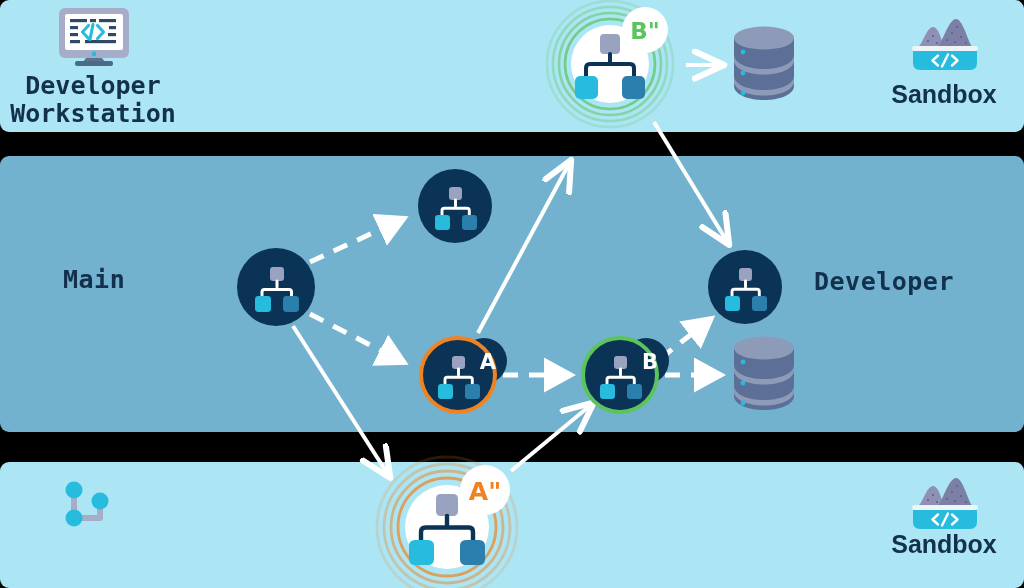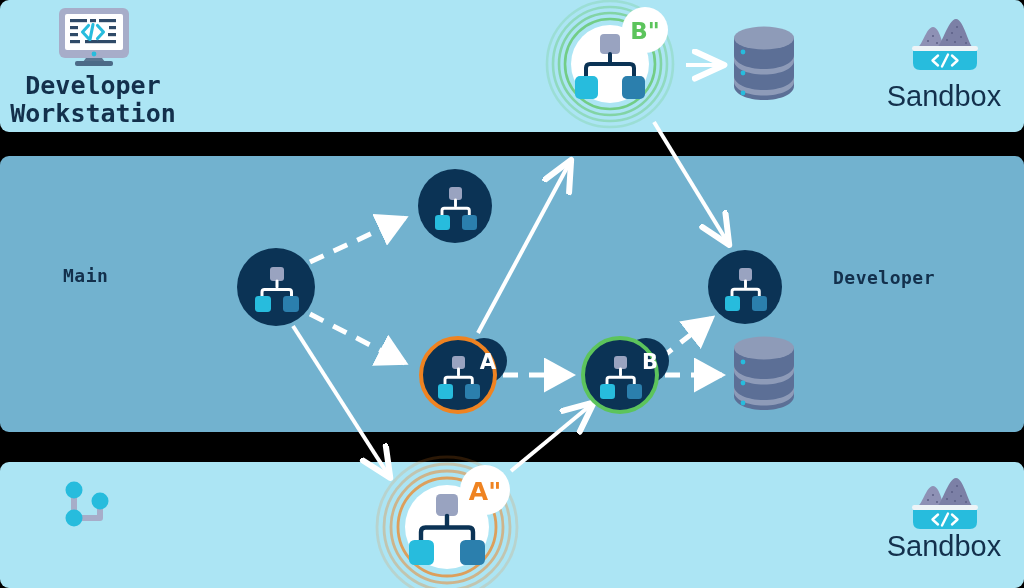--- a/index.html
+++ b/index.html
@@ -23,43 +23,43 @@
   }
   #band-top    { top: 0px;   height: 132px; background: #ace5f4; }
   #band-middle { top: 156px; height: 276px; background: #72b2cf; }
   #band-bottom { top: 462px; height: 126px; background: #ace5f4; }
 
   .band-label {
     position: absolute;
     color: #13304c;
     font-family: "DejaVu Sans Mono", monospace;
     font-weight: bold;
-    font-size: 18px;
+    font-size: 25px;
     letter-spacing: 0.5px;
     white-space: nowrap;
   }
   #label-main     { left: 63px;  top: 265px; }
   #label-baseline { left: 884px; top: 267px; transform: translateX(-50%); }
 
   .corner-label {
     position: absolute;
     color: #13304c;
     text-align: center;
     white-space: nowrap;
     line-height: 1.12;
   }
   .corner-label.mono {
     font-family: "DejaVu Sans Mono", monospace;
     font-weight: bold;
     font-size: 25px;
   }
   .corner-label.sans {
     font-family: "Liberation Sans", sans-serif;
-    font-weight: normal;
-    font-size: 29px;
+    font-weight: bold;
+    font-size: 25px;
   }
   #label-devws    { left: 93px;  top: 72px;  transform: translateX(-50%); }
   #label-sandbox1 { left: 944px; top: 80px;  transform: translateX(-50%); }
   #label-gitbranch{ left: 92px;  top: 530px; transform: translateX(-50%); }
   #label-sandbox2 { left: 944px; top: 530px; transform: translateX(-50%); }
 
   .icon-abs { position: absolute; }
 
   svg { display: block; overflow: visible; }
 

